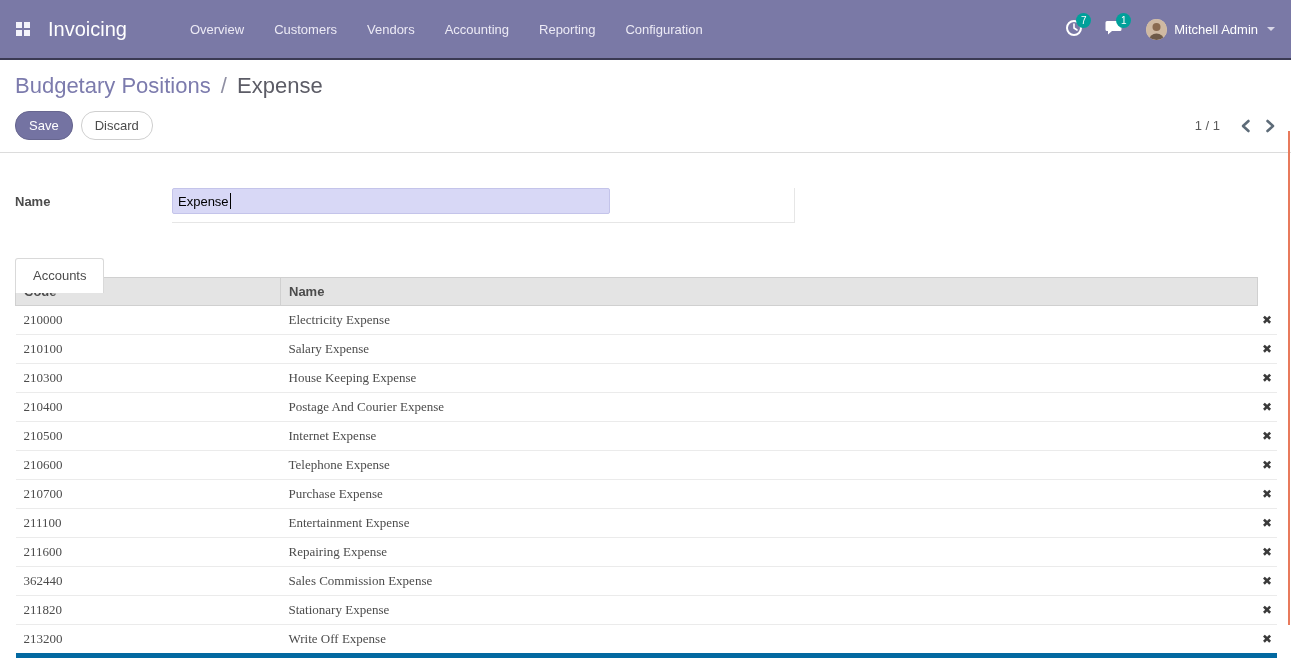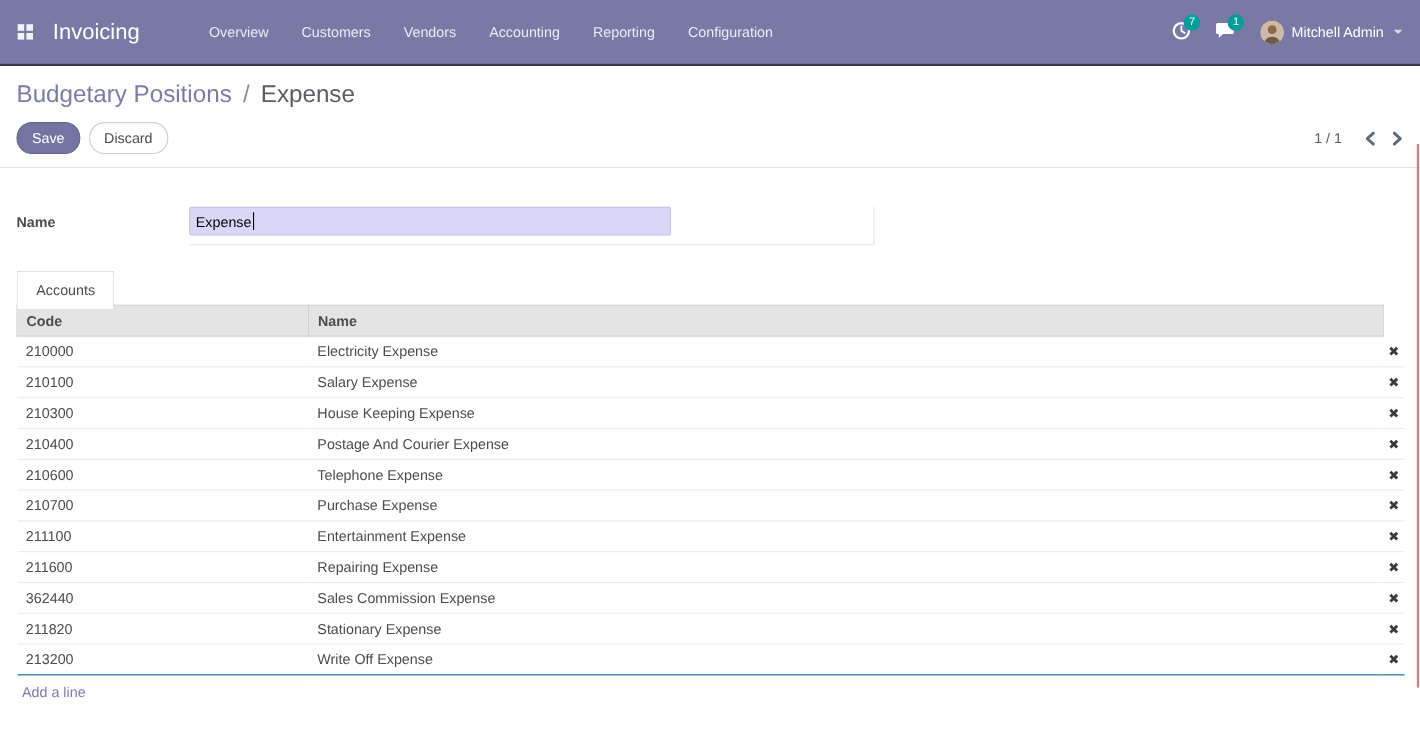--- a/index.html
+++ b/index.html
@@ -91,42 +91,42 @@
   }
   .text-caret { width: 1px; height: 16px; background: #000; margin-left: 1px; }
 
   
   .notebook { margin-top: 19px; }
   .tab {
     display: inline-block; margin-left: 15px;
     padding: 9px 17px 10px;
     border: 1px solid #d9d9d9; border-bottom: none;
     border-radius: 3px 3px 0 0;
-    background: #fff; color: #4c4c4c; cursor: pointer; position: relative; top: 4px;
+    background: #fff; color: #4c4c4c; cursor: pointer; position: relative; top: 16px;
   }
 
   
   .acc-table {
     width: 1262px; margin-left: 15px; border-collapse: collapse; table-layout: fixed;
   }
   .acc-table th {
     background: #e4e4e4; border: 1px solid #d0d0d0;
     text-align: left; font-weight: bold; color: #4c4c4c;
     padding: 6px 8px; font-size: 13px;
   }
   .acc-table th.del-col-h { background: transparent; border: none; }
   .col-code { width: 265px; }
   .col-del { width: 20px; }
   .acc-table td {
     padding: 6px 8px; border-top: 1px solid #ebebeb;
     color: #4c4c4c; font-size: 13px; background: #fff; cursor: pointer;
     overflow: hidden; white-space: nowrap;
   }
   .acc-table tbody tr:first-child td { border-top: none; }
-  .acc-table tbody { border-bottom: 1px solid #0369a1; }
+  .acc-table tbody { border-bottom: 5px solid #0369a1; font-family: Liberation Serif, serif; }
   .del-cell { text-align: center; padding: 6px 2px !important; }
   .del-btn { color: #3a3a3a; font-size: 12px; cursor: pointer; line-height: 1; }
   .add-line { color: #7c7bad; margin: 8px 0 0 20px; display: inline-block; cursor: pointer; }
 
   
   .right-strip { position: absolute; top: 131px; right: 1px; width: 2px; height: 494px; }
 </style>
 </head>
 <body>
 
@@ -262,20 +262,27 @@
   </tr>
 
   <tr>
     <td class="cell-code">210400</td>
     <td class="cell-name">Postage And Courier Expense</td>
     <td class="del-cell">
       <span class="del-btn">✖</span>
     </td>
   </tr>
 
+  <tr>
+    <td class="cell-code">210500</td>
+    <td class="cell-name">Internet Expense</td>
+    <td class="del-cell">
+      <span class="del-btn">✖</span>
+    </td>
+  </tr>
 
   <tr>
     <td class="cell-code">210600</td>
     <td class="cell-name">Telephone Expense</td>
     <td class="del-cell">
       <span class="del-btn">✖</span>
     </td>
   </tr>
 
   <tr>

